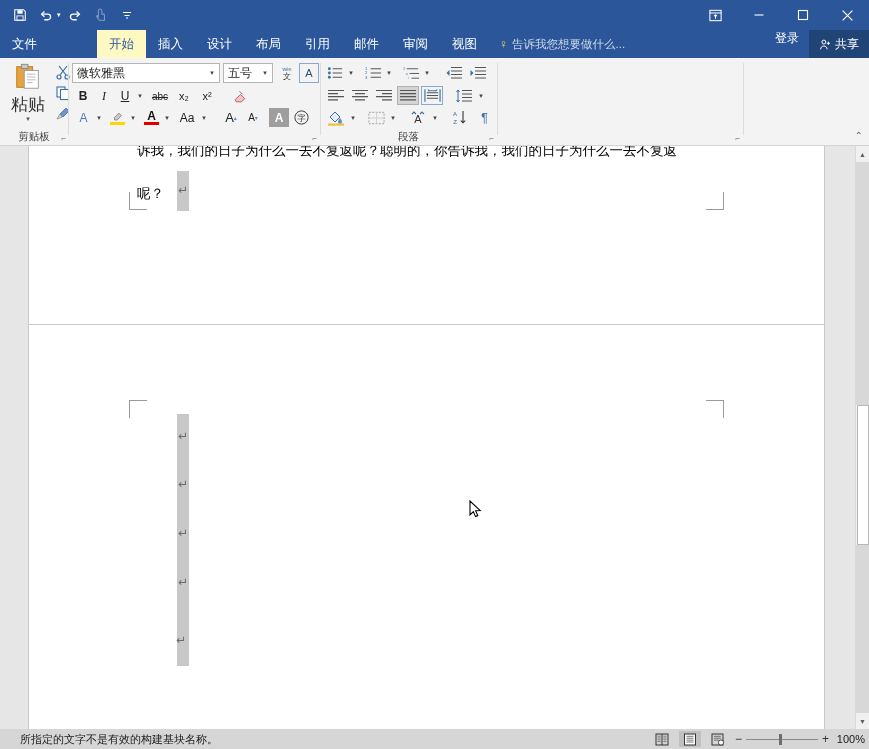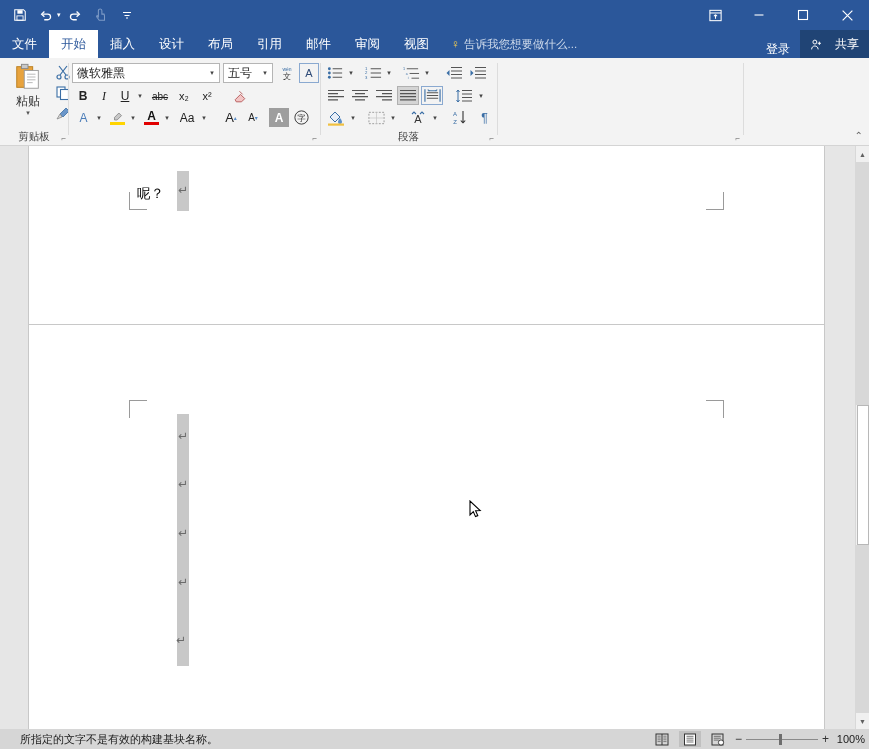--- a/index.html
+++ b/index.html
@@ -37,30 +37,30 @@
 
   
   .tabbar {
     position: absolute; top: 30px; left: 0; width: 869px; height: 28px;
     background: #2b579a; display: flex; align-items: flex-end;
   }
   .tab {
     height: 28px; padding: 0 12px; display: flex; align-items: center;
     font-size: 12.5px; color: #fff; white-space: nowrap;
   }
-  .tab.active { background: #ffffff; color: #2b579a; }
+  .tab.active { background: #fef9c3; color: #2b579a; margin-left: 48px; }
   .tellme {
     display: flex; align-items: center; gap: 4px; height: 28px;
     margin-left: 10px; font-size: 11.5px; color: #cdd9ea;
   }
   .bulb { font-size: 12px; color: #ffd34d; }
-  .tabbar-right { position: absolute; right: 0; top: 0; height: 28px; display: flex; align-items: flex-end; }
+  .tabbar-right { position: absolute; right: 0; top: 0; height: 28px; display: flex; align-items: flex-start; }
   .signin { font-size: 12px; color: #fff; padding: 0 10px; }
   .share {
-    display: flex; align-items: center; gap: 12px; height: 28px; padding: 0 10px;
+    display: flex; align-items: center; gap: 3px; height: 28px; padding: 0 10px;
     font-size: 12px; color: #fff; background: #204475;
   }
 
   
   .ribbon {
     position: absolute; top: 58px; left: 0; width: 869px; height: 88px;
     background: #f3f3f3; border-bottom: 1px solid #d4d4d4;
   }
   .rgroup { position: absolute; top: 0; height: 88px; }
   .rgroup-label {
@@ -71,21 +71,21 @@
     position: absolute; bottom: 3px; right: 2px; font-size: 8px; color: #888;
   }
   .sep { position: absolute; top: 5px; width: 1px; height: 72px; background: #dcdcdc; }
 
   
   .clip-paste {
     position: absolute; left: 6px; top: 4px; width: 44px; height: 62px;
     display: flex; flex-direction: column; align-items: center; gap: 1px;
   }
   .paste-ico { width: 30px; height: 30px; }
-  .paste-lbl { font-size: 12px; color: #333; }
+  .paste-lbl { font-size: 17px; color: #333; }
   .paste-caret { font-size: 7px; color: #555; line-height: 4px; }
   .clip-small { position: absolute; left: 52px; width: 22px; height: 20px;
     display: flex; align-items: center; justify-content: center; }
 
   
   .fontbox {
     position: absolute; background: #fff; border: 1px solid #b5b5b5;
     font-size: 12px; color: #222; display: flex; align-items: center;
   }
   .fontbox .fb-txt { padding-left: 4px; flex: 1; overflow: hidden; white-space: nowrap; }
@@ -148,21 +148,21 @@
   }
   .sc-track-top { position: absolute; left: 0; top: 16px; width: 13px; background: #d8d8d8; }
   .sc-track-bot { position: absolute; left: 0; width: 13px; background: #d8d8d8; }
 
   
   .statusbar {
     position: absolute; bottom: 0; left: 0; width: 869px; height: 20px;
     background: #d6d6d6; display: flex; align-items: center;
     font-size: 11px; color: #1a1a1a;
   }
-  .status-msg { padding-left: 0; white-space: nowrap; margin-left: 20px; }
+  .status-msg { padding-left: 20px; white-space: nowrap; }
   .status-right {
     position: absolute; right: 4px; display: flex; align-items: center; gap: 6px;
   }
   .viewbtn {
     width: 22px; height: 16px; display: flex; align-items: center; justify-content: center;
   }
   .viewbtn.active { background: #c0c0c0; }
   .zoom-slider { display: flex; align-items: center; gap: 4px; }
   .zline { width: 72px; height: 1px; background: #8a8a8a; position: relative; }
   .zhandle { position: absolute; left: 33px; top: -5px; width: 3px; height: 11px; background: #6e6e6e; }
@@ -497,20 +497,21 @@
     <div class="rgroup" style="left:744px; width:60px;">
       
     </div>
 
     <div class="ribbon-collapse">⌃</div>
   </div>
 
   <div class="docarea">
 
     <div class="page" id="page1">
+      <div class="doc-line" style="left:108px; top:155px;">诉我，我们的日子为什么一去不复返呢？聪明的，你告诉我，我们的日子为什么一去不复返</div>
       <div class="doc-line" style="left:108px; top:198px;">呢？</div>
       <div class="selblock" style="left:148px; top:184px; width:12px; height:40px;"></div>
       <div class="selmark" style="left:149px; top:196px;">↵</div>
       <div class="mk bl" style="left:100px; top:205px;"></div>
       <div class="mk br" style="right:100px; top:205px;"></div>
     </div>
 
     <div class="page" id="page2">
       <div class="mk tl" style="left:100px; top:75px;"></div>
       <div class="mk tr" style="right:100px; top:75px;"></div>

